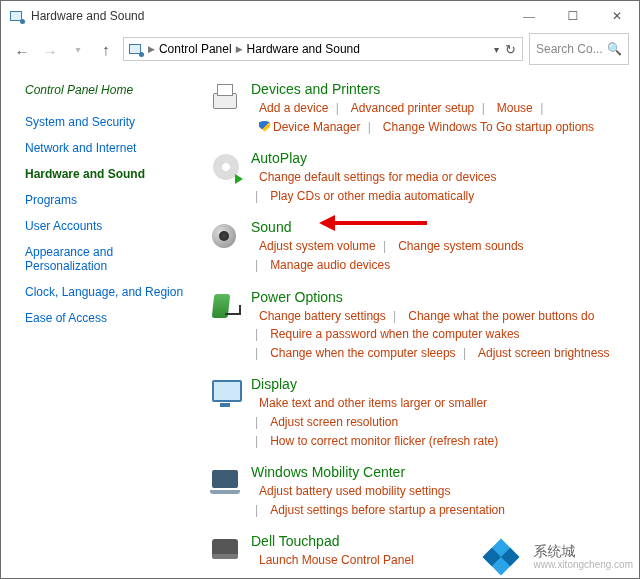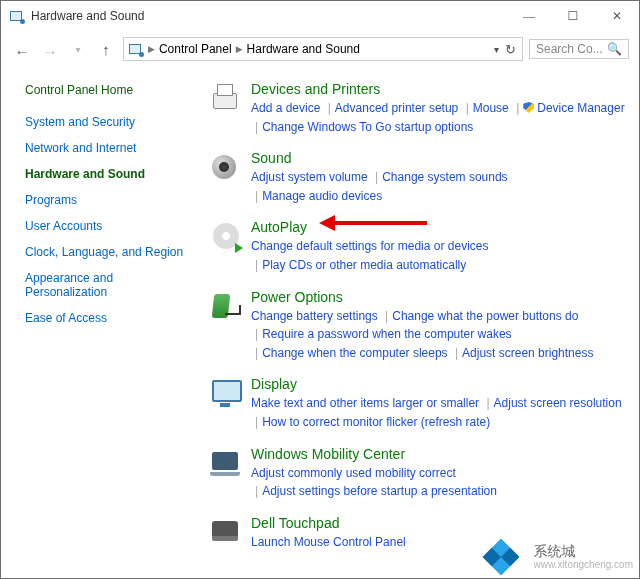--- a/index.html
+++ b/index.html
@@ -17,35 +17,35 @@
   .navbtn { width:22px; height:22px; display:flex; align-items:center; justify-content:center; color:#555; font-size:15px; border-radius:3px; }
   .navbtn.disabled { color:#bbb; }
   .breadcrumb { flex:1; height:24px; border:1px solid #ccc; display:flex; align-items:center; padding:0 4px; gap:4px; font-size:12px; }
   .breadcrumb .bcicon { width:16px; height:16px; position:relative; }
   .breadcrumb .bcicon::before { content:""; position:absolute; width:10px; height:8px; border:1px solid #3d7aa9; top:3px; left:1px; background:#dff0fb; }
   .breadcrumb .bcicon::after { content:""; position:absolute; width:5px; height:5px; border-radius:50%; background:#3d7aa9; right:0; bottom:0; }
   .breadcrumb .chev { color:#777; font-size:9px; }
   .breadcrumb .seg { color:#000;text-align:center; }
   .bc-tools { display:flex; gap:6px; align-items:center; padding-right:2px; }
   .bc-tool { font-size:13px; color:#555; }
-  .search { width:100px; height:20px; border:1px solid #ccc; display:flex; align-items:center; padding:0 6px; color:#888; font-size:12px; gap:4px; }
+  .search { width:100px; height:32px; border:1px solid #ccc; display:flex; align-items:center; padding:0 6px; color:#888; font-size:12px; gap:4px; }
 
   .body { display:flex; position:absolute; top:66px; bottom:0; left:0; right:0; }
   .sidebar { width:200px; padding:16px 8px 8px 24px; }
   .sidebar .side-link { display:block; color:#0066cc; margin-bottom:12px; cursor:pointer; }
   .sidebar .side-link.active { color:#0b5c09; font-weight:bold; }
-  .sidebar .side-home { color:#0b5c09; margin-bottom:18px; }
+  .sidebar .side-home { color:#0b5c09; margin-bottom:18px;font-style:italic; }
 
   .content { flex:1; padding:14px 12px 20px 8px; overflow:hidden; }
   .category { display:flex; margin-bottom:14px; }
   .caticon { width:34px; height:34px; flex-shrink:0; margin-right:8px; position:relative; }
   .catbody { flex:1; }
   .cathead { color:#0b7b0b; font-size:14px; margin-bottom:2px; cursor:pointer; }
   .sublinks { font-size:12px; color:#0066cc; line-height:1.55; }
-  .sublinks .lnk { color:#1d4ed8; cursor:pointer; white-space:nowrap; }
+  .sublinks .lnk { color:#c2410c; cursor:pointer; white-space:nowrap;margin-left:8px; }
   .sublinks .pipe { color:#aaa; margin:0 4px; }
   .shield { display:inline-block; width:11px; height:11px; margin-right:3px; position:relative; top:1px; }
   .shield::before { content:""; position:absolute; inset:0; background:linear-gradient(135deg,#2f74d0 50%,#ffc107 50%); clip-path: polygon(50% 0,100% 15%,100% 55%,50% 100%,0 55%,0 15%); }
 
   
   .ic-printer::before{content:"";position:absolute;width:22px;height:14px;background:#eee;border:1px solid #888;border-radius:2px;top:12px;left:4px;}
   .ic-printer::after{content:"";position:absolute;width:14px;height:10px;background:#fff;border:1px solid #888;top:3px;left:8px;}
   .ic-autoplay::before{content:"";position:absolute;width:26px;height:26px;border-radius:50%;background:radial-gradient(circle,#fff 20%,#ddd 22%,#ddd 80%,#aaa);top:4px;left:4px;}
   .ic-autoplay::after{content:"";position:absolute;width:0;height:0;border-left:8px solid #24a824;border-top:5px solid transparent;border-bottom:5px solid transparent;right:0;bottom:0;}
   .ic-sound::before{content:"";position:absolute;width:24px;height:24px;border-radius:50%;background:radial-gradient(circle at 35% 35%,#ddd,#888);top:5px;left:3px;}
@@ -109,66 +109,66 @@
 
   <div class="body">
     <div class="sidebar">
       <div class="side-link side-home">Control Panel Home</div>
       <div id="sidebar-items">
           <div class="side-link">System and Security</div>
           <div class="side-link">Network and Internet</div>
           <div class="side-link active">Hardware and Sound</div>
           <div class="side-link">Programs</div>
           <div class="side-link">User Accounts</div>
+          <div class="side-link">Appearance and Personalization</div>
           <div class="side-link">Clock, Language, and Region</div>
-          <div class="side-link">Appearance and Personalization</div>
           <div class="side-link">Ease of Access</div>
         </div>
     </div>
     <div class="content" id="content">
         <div class="category">
           <div class="caticon ic-printer"></div>
           <div class="catbody">
             <div class="cathead">Devices and Printers</div>
             <div class="sublinks"><span class="lnk">Add a device</span> <span class="pipe">|</span><span class="lnk">Advanced printer setup</span> <span class="pipe">|</span><span class="lnk">Mouse</span> <span class="pipe">|</span><span class="lnk"><span class="shield"></span>Device Manager</span> <span class="pipe">|</span><span class="lnk">Change Windows To Go startup options</span> </div>
           </div>
         </div>
         <div class="category">
+          <div class="caticon ic-autoplay"></div>
+          <div class="catbody">
+            <div class="cathead">AutoPlay</div>
+            <div class="sublinks"><span class="lnk">Change default settings for media or devices</span> <span class="pipe">|</span><span class="lnk">Play CDs or other media automatically</span> </div>
+          </div>
+        </div>
+        <div class="category">
           <div class="caticon ic-sound"></div>
           <div class="catbody">
             <div class="cathead">Sound</div>
             <div class="sublinks"><span class="lnk">Adjust system volume</span> <span class="pipe">|</span><span class="lnk">Change system sounds</span> <span class="pipe">|</span><span class="lnk">Manage audio devices</span> </div>
-          </div>
-        </div>
-        <div class="category">
-          <div class="caticon ic-autoplay"></div>
-          <div class="catbody">
-            <div class="cathead">AutoPlay</div>
-            <div class="sublinks"><span class="lnk">Change default settings for media or devices</span> <span class="pipe">|</span><span class="lnk">Play CDs or other media automatically</span> </div>
           </div>
         </div>
         <div class="category">
           <div class="caticon ic-power"></div>
           <div class="catbody">
             <div class="cathead">Power Options</div>
             <div class="sublinks"><span class="lnk">Change battery settings</span> <span class="pipe">|</span><span class="lnk">Change what the power buttons do</span> <span class="pipe">|</span><span class="lnk">Require a password when the computer wakes</span> <span class="pipe">|</span><span class="lnk">Change when the computer sleeps</span> <span class="pipe">|</span><span class="lnk">Adjust screen brightness</span> </div>
           </div>
         </div>
         <div class="category">
           <div class="caticon ic-display"></div>
           <div class="catbody">
             <div class="cathead">Display</div>
             <div class="sublinks"><span class="lnk">Make text and other items larger or smaller</span> <span class="pipe">|</span><span class="lnk">Adjust screen resolution</span> <span class="pipe">|</span><span class="lnk">How to correct monitor flicker (refresh rate)</span> </div>
           </div>
         </div>
         <div class="category">
           <div class="caticon ic-mobility"></div>
           <div class="catbody">
             <div class="cathead">Windows Mobility Center</div>
-            <div class="sublinks"><span class="lnk">Adjust commonly used mobility correct</span> <span class="pipe">|</span><span class="lnk">Adjust settings before startup a presentation</span> </div>
+            <div class="sublinks"><span class="lnk">Adjust battery used mobility settings</span> <span class="pipe">|</span><span class="lnk">Adjust settings before startup a presentation</span> </div>
           </div>
         </div>
         <div class="category">
           <div class="caticon ic-touchpad"></div>
           <div class="catbody">
             <div class="cathead">Dell Touchpad</div>
             <div class="sublinks"><span class="lnk">Launch Mouse Control Panel</span> </div>
           </div>
         </div>
       </div>

